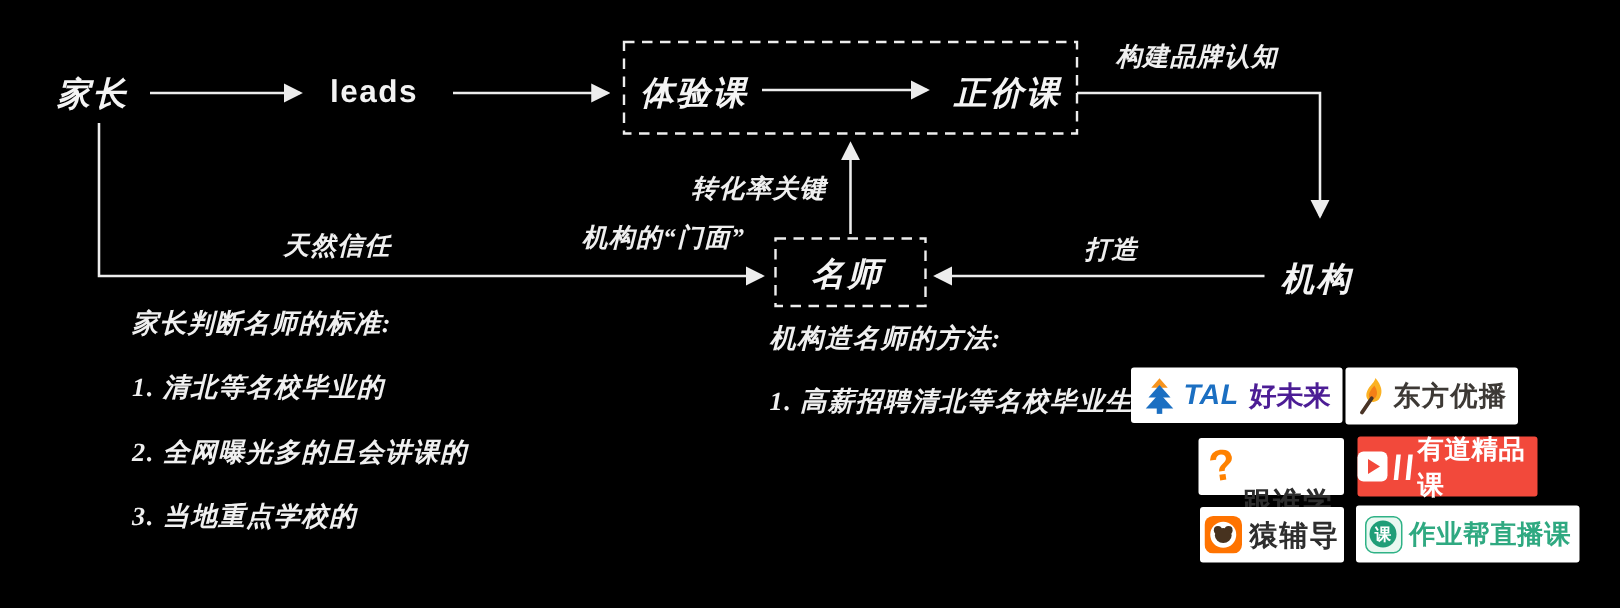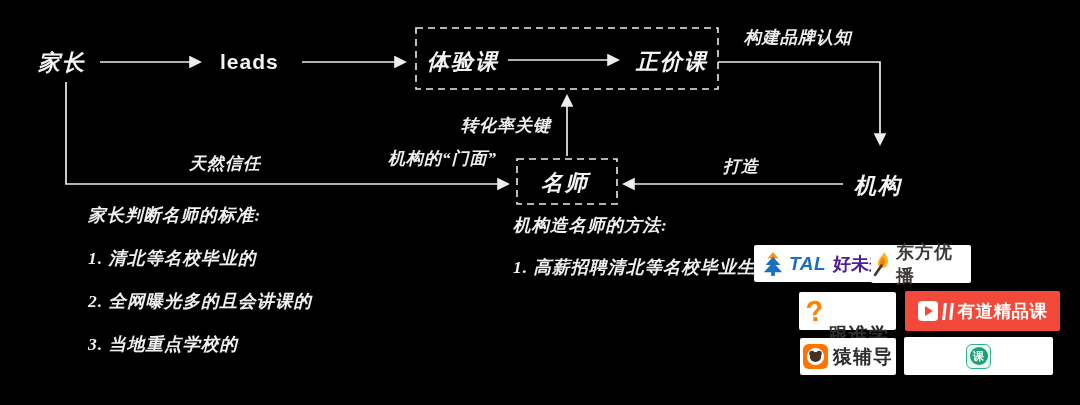--- a/index.html
+++ b/index.html
@@ -88,37 +88,37 @@
         <path d="M12 0 L18 7 L6 7 Z" fill="#f7941e"></path>
         <path d="M12 5 L20 14 L4 14 Z" fill="#1b6fc2"></path>
         <path d="M12 11 L22 22 L2 22 Z" fill="#1b6fc2"></path>
         <rect x="10" y="21" width="4" height="5" fill="#1b6fc2"></rect>
       </svg>
     </span>
     <span class="brand tal-en">TAL</span>
     <span class="brand tal-cn">好未来</span>
   </div>
 
-  <div class="logo" style="left:871px;top:245px;width:100px;height:38px;">
+  <div class="logo" style="left:897px;top:245px;width:115px;height:38px;">
     <span style="display:flex;">
       <svg width="20" height="26" viewBox="0 0 20 26">
         <path d="M13 1 C17 6 18 10 16 14 C14.5 17.5 9.5 18 7.5 14.8 C5.8 11.8 8 7.8 10 5.8 C11.2 4.4 12.5 3 13 1 Z" fill="#fbb224"></path>
         <path d="M12.2 6 C14.2 9 14.6 12 13 14 C11.5 15.8 9.2 15.3 8.7 13.3 C8.2 11.3 10.2 8.4 12.2 6 Z" fill="#f57f17"></path>
         <line x1="4" y1="24" x2="10.5" y2="14.5" stroke="#4a3426" stroke-width="2.6" stroke-linecap="round"></line>
       </svg>
     </span>
     <span class="brand dfyp-cn">东方优播</span>
   </div>
 
   <div class="logo" style="left:799px;top:292px;width:97px;height:38px;">
     <span class="gsx-q">?</span>
     <span class="brand gsx-cn">跟谁学</span>
   </div>
 
-  <div class="logo yd-logo" style="left:905px;top:291px;width:155px;height:40px;">
+  <div class="logo yd-logo" style="left:905px;top:291px;width:120px;height:40px;">
     <span class="yd-icon">
       <span class="yd-play">
           <span class="yd-tri"></span>
         </span>
       <span class="yd-bar"></span>
         <span class="yd-bar"></span>
     </span>
     <span class="brand yd-cn">有道精品课</span>
   </div>
 
@@ -133,15 +133,16 @@
         <ellipse cx="13" cy="13.5" rx="5.8" ry="5.2" fill="#47321f"></ellipse>
       </svg>
     </span>
     <span class="brand yfd-cn">猿辅导</span>
   </div>
 
   <div class="logo" style="left:904px;top:337px;width:149px;height:38px;">
     <span class="zyb-icon">
       <span class="zyb-circle">课</span>
     </span>
+    <span class="brand zyb-cn">作业帮直播课</span>
   </div>
 
 </div>
 
 </body></html>

